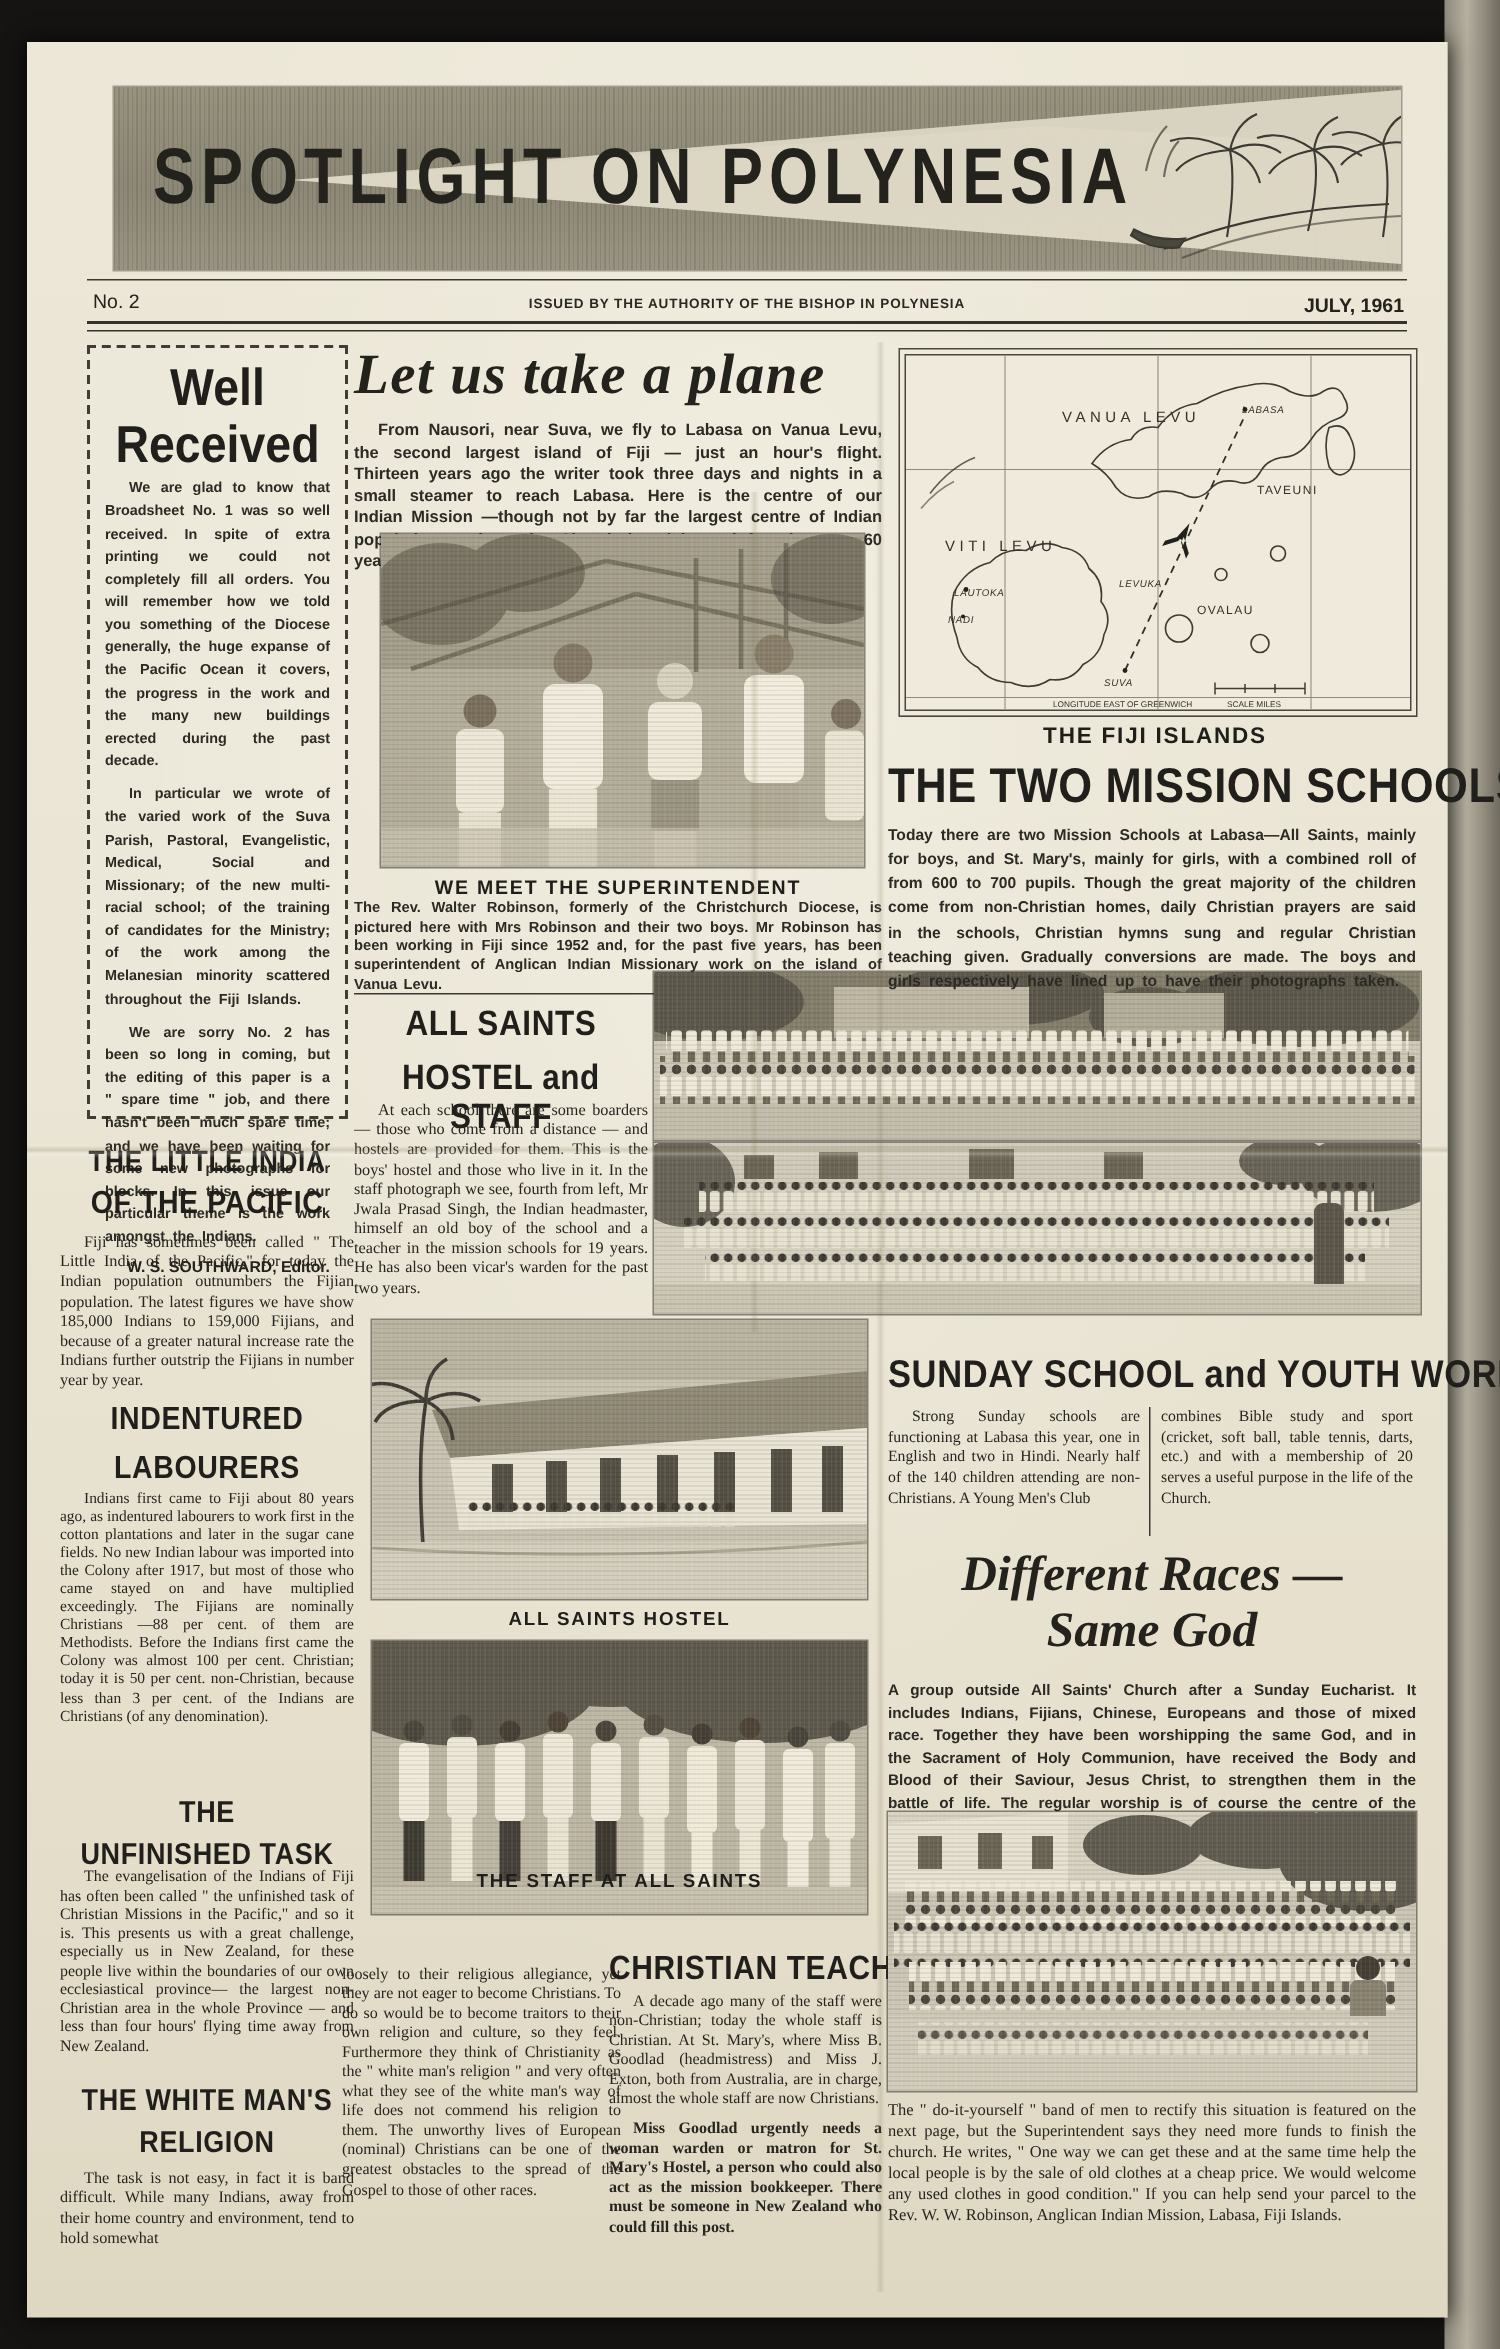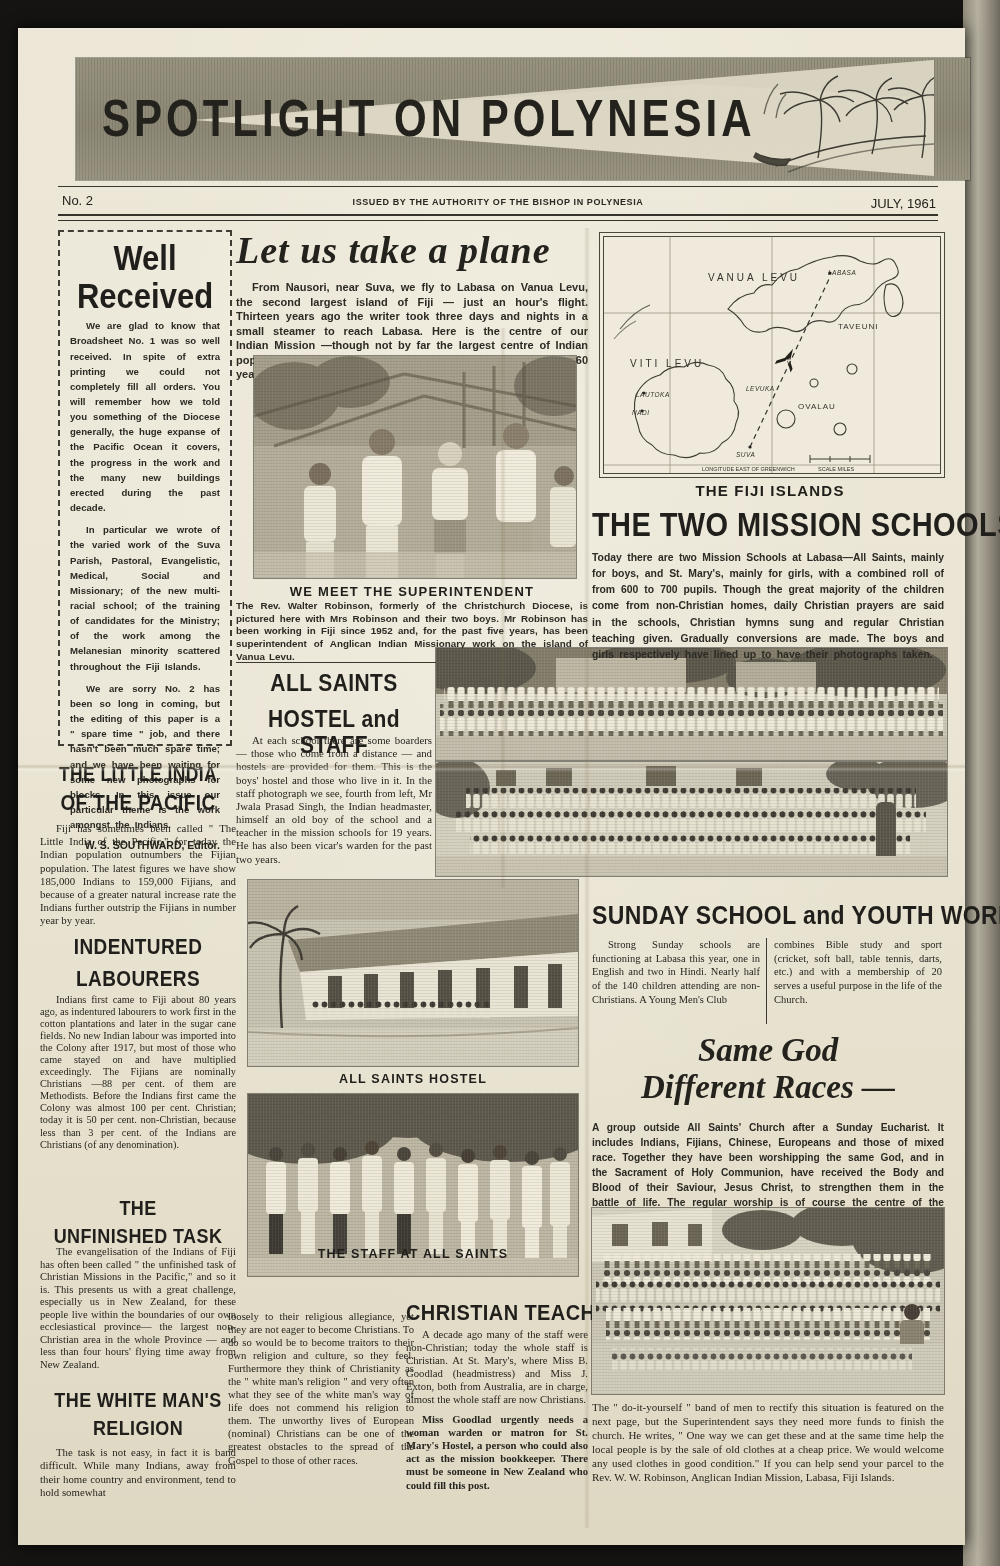--- a/index.html
+++ b/index.html
@@ -45,21 +45,21 @@
 </head>
 <body>
 
 <div id="page-edge"></div>
 
 <div id="paper">
 
   <div class="abs" style="left:58px;top:30px;width:858px;height:122px;overflow:hidden;outline:1px solid rgba(50,48,40,.4);
               background:
                repeating-linear-gradient(90deg,rgba(0,0,0,.10) 0 1px,rgba(0,0,0,0) 1px 3px),
-               linear-gradient(180deg,#98937f,#8e8976 55%,#9a9583); padding-left: 36px;">
+               linear-gradient(180deg,#98937f,#8e8976 55%,#9a9583);">
     <svg width="858" height="122" style="position:absolute;inset:0">
       <polygon points="118,62 858,2 858,118" fill="#e0dbc8" opacity="0.95"></polygon>
       <polygon points="118,62 858,2 858,40 620,26" fill="#d3cebb" opacity="0.5"></polygon>
 
       <g stroke="#3c3a32" fill="none" stroke-width="1.4">
         <path d="M700,108 q60,-26 150,-30"></path>
         <path d="M712,114 q60,-24 146,-28" opacity=".6"></path>
         <path d="M680,95 q14,8 34,6 l-4,6 q-18,2 -32,-8z" fill="#4a473d"></path>
 
         <path d="M742,100 q6,-36 2,-58"></path>
@@ -73,21 +73,21 @@
     </svg>
     <div style="position:absolute;left:26px;top:30px;font-weight:700;font-size:42px;letter-spacing:4px;
                 color:#23221d;transform:scaleY(1.25);transform-origin:top left;white-space:nowrap;">SPOTLIGHT ON POLYNESIA</div>
   </div>
 
   <div class="rule" style="left:40px;top:158px;width:880px;height:1px;"></div>
 
   <div class="abs" style="left:40px;top:162px;width:880px;height:22px;">
     <span style="position:absolute;left:4px;top:3px;font-weight:400;font-size:13px;color:#24221c;">No. 2</span>
     <span style="position:absolute;left:0;right:0;top:7px;text-align:center;font-weight:700;font-size:9px;letter-spacing:.6px;color:#2a2822;">ISSUED BY THE AUTHORITY OF THE BISHOP IN POLYNESIA</span>
-    <span style="position:absolute;right:2px;top:6px;font-weight:400;font-size:13px;color:#24221c;">JULY, 1961</span>
+    <span style="position:absolute;right:2px;top:6px;font-weight:700;font-size:13px;color:#24221c;">JULY, 1961</span>
   </div>
   <div class="abs" style="left:40px;top:186px;width:880px;height:4px;border-top:2px solid #35332c;border-bottom:1px solid #35332c;"></div>
 
   <div class="abs boxed" style="left:40px;top:202px;width:174px;height:516px;padding:8px 10px;box-sizing:border-box;background:rgba(255,255,252,.12);">
     <div class="sec-head" style="font-size:31px;letter-spacing:0;">
       <div>Well</div>
       <div>Received</div>
     </div>
     <div class="body-sans" style="font-size:9.6px;line-height:1.58;margin-top:10px;">
       <p class="indent">We are glad to know that Broadsheet No. 1 was so well received.  In spite of extra printing we could not completely fill all orders.  You will remember how we told you something of the Diocese generally, the huge expanse of the Pacific Ocean it covers, the progress in the work and the many new buildings erected during the past decade.</p>
@@ -387,22 +387,22 @@
 
   <div class="abs sec-head" style="left:574px;top:480px;width:352px;font-size:29px;white-space:nowrap;">THE TWO MISSION SCHOOLS</div>
   <p class="abs body-sans" style="left:574px;top:522px;width:352px;font-size:10.4px;line-height:1.55;">Today there are two Mission Schools at Labasa—All Saints, mainly for boys, and St. Mary's, mainly for girls, with a combined roll of from 600 to 700 pupils.  Though the great majority of the children come from non-Christian homes, daily Christian prayers are said in the schools, Christian hymns sung and regular Christian teaching given.  Gradually conversions are made.  The boys and girls respectively have lined up to have their photographs taken.</p>
 
   <div class="abs sec-head" style="left:574px;top:874px;width:352px;font-size:23px;white-space:nowrap;">SUNDAY SCHOOL and YOUTH WORK</div>
   <p class="abs body-serif indent" style="left:574px;top:910px;width:168px;font-size:10.5px;line-height:1.3;">Strong Sunday schools are functioning at Labasa this year, one in English and two in Hindi.  Nearly half of the 140 children attending are non-Christians.  A Young Men's Club</p>
   <div class="rule" style="left:748px;top:910px;width:1px;height:86px;"></div>
   <p class="abs body-serif" style="left:756px;top:910px;width:168px;font-size:10.5px;line-height:1.3;">combines Bible study and sport (cricket, soft ball, table tennis, darts, etc.) and with a membership of 20 serves a useful purpose in the life of the Church.</p>
 
   <div class="abs headline-italic" style="left:574px;top:1004px;width:352px;font-size:33px;text-align:center;line-height:1.12;">
+    <div>Different Races —</div>
     <div>Same God</div>
-    <div>Different Races —</div>
   </div>
   <p class="abs body-sans" style="left:574px;top:1092px;width:352px;font-size:10.2px;line-height:1.48;">A group outside All Saints' Church after a Sunday Eucharist.  It includes Indians, Fijians, Chinese, Europeans and those of mixed race.  Together they have been worshipping the same God, and in the Sacrament of Holy Communion, have received the Body and Blood of their Saviour, Jesus Christ, to strengthen them in the battle of life.  The regular worship is of course the centre of the life and activity of the Mission.  But the present Church is too small and in the wrong place.</p>
 
   <div class="photo" style="left:574px;top:1180px;width:352px;height:186px;">
     <svg width="352" height="186">
       <rect width="352" height="186" fill="#cbc6b4"></rect>
       <rect width="352" height="54" fill="#d8d3c1"></rect>
       <polygon points="0,8 120,0 120,54 0,54" fill="#e7e2d1"></polygon>
       <g fill="#6b6554">
           <rect x="20" y="16" width="16" height="22"></rect>

